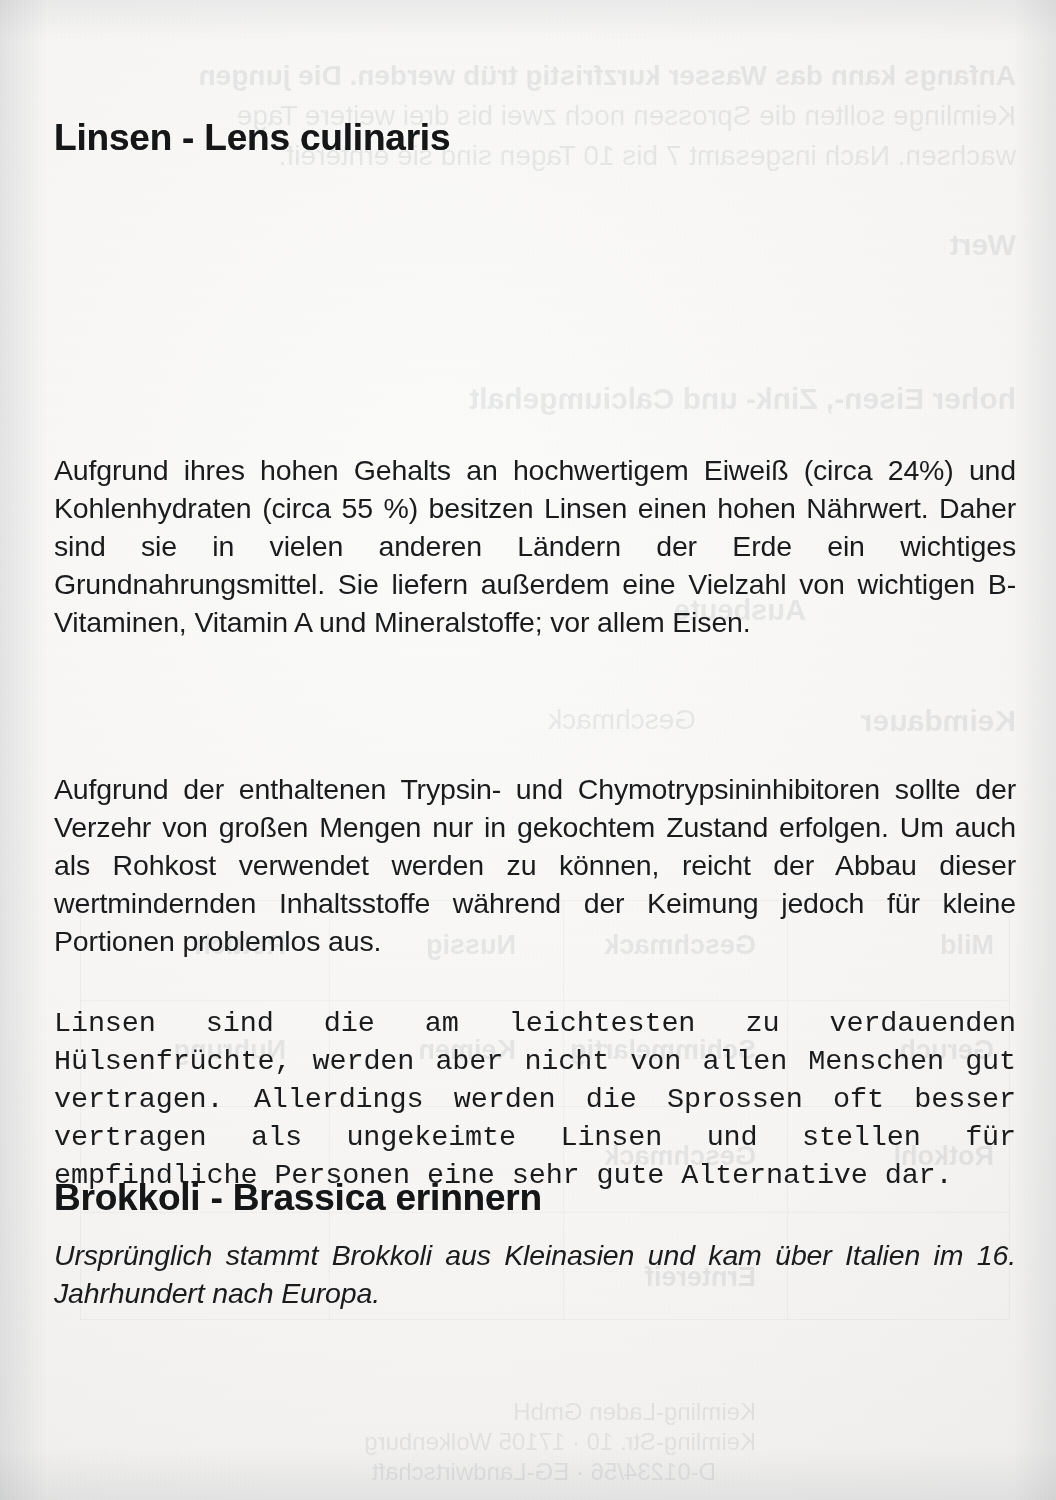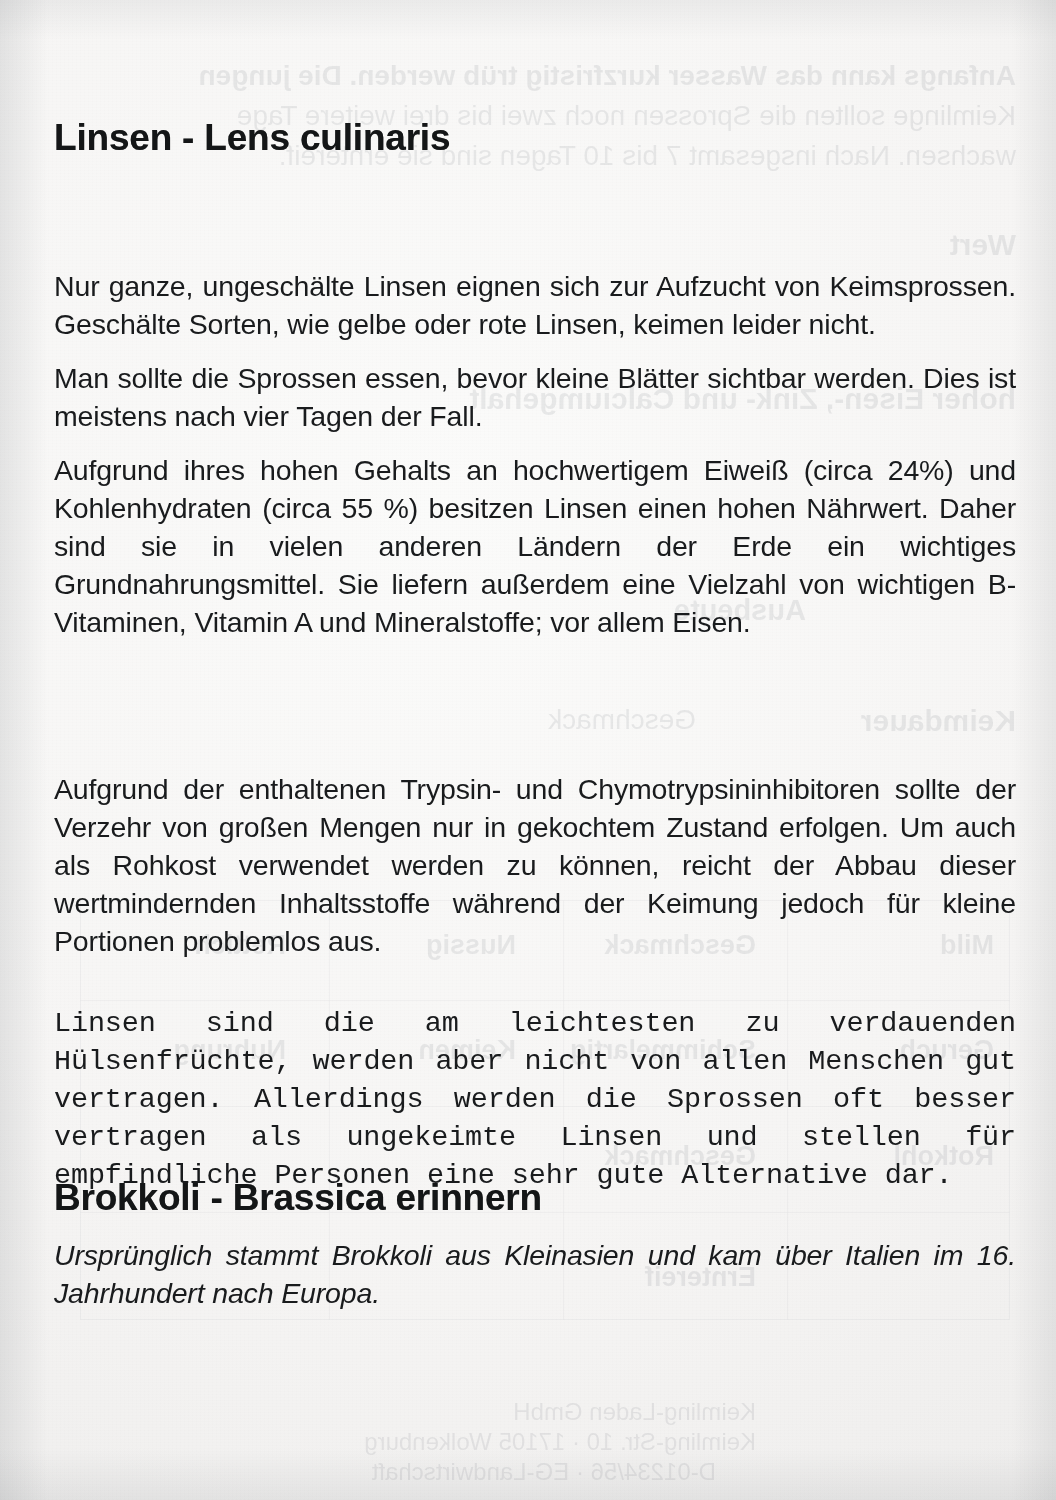--- a/index.html
+++ b/index.html
@@ -166,27 +166,21 @@
 
   <div class="edge-shade"></div>
 
   <div class="content">
 
     <div class="blk" style="top:108px;">
       <h1 class="section-title">Linsen - Lens culinaris</h1>
     </div>
 
 
-    <div class="blk" style="top:259px;">
-      <p class="body lastline-left">Nur ganze, ungeschälte Linsen eignen sich zur Aufzucht von Keimsprossen. Geschälte Sorten, wie gelbe oder rote Linsen, keimen leider nicht.</p>
-    </div>
-
-    <div class="blk" style="top:351px;">
-      <p class="body lastline-left">Man sollte die Sprossen essen, bevor kleine Blätter sichtbar werden. Dies ist meistens nach vier Tagen der Fall.</p>
-    </div>
+
 
     <div class="blk" style="top:443px;">
       <p class="body lastline-left">Aufgrund ihres hohen Gehalts an hochwertigem Eiweiß (circa 24%) und Kohlenhydraten (circa 55 %) besitzen Linsen einen hohen Nährwert. Daher sind sie in vielen anderen Ländern der Erde ein wichtiges Grundnahrungsmittel. Sie liefern außerdem eine Vielzahl von wichtigen B-Vitaminen, Vitamin A und Mineralstoffe; vor allem Eisen.</p>
     </div>
 
 
     <div class="blk" style="top:762px;">
       <p class="body lastline-left">Aufgrund der enthaltenen Trypsin- und Chymotrypsininhibitoren sollte der Verzehr von großen Mengen nur in gekochtem Zustand erfolgen. Um auch als Rohkost verwendet werden zu können, reicht der Abbau dieser wertmindernden Inhaltsstoffe während der Keimung jedoch für kleine Portionen problemlos aus.</p>
     </div>
 

